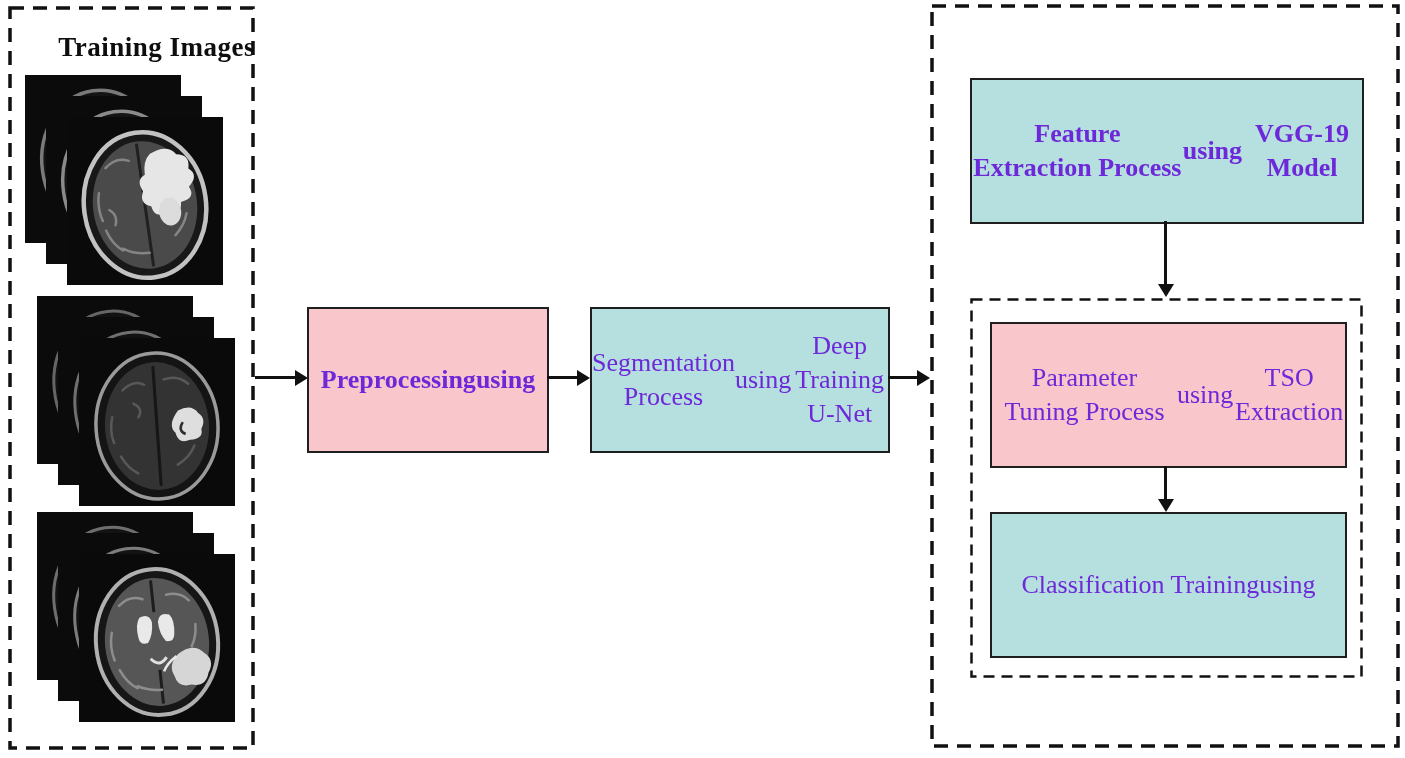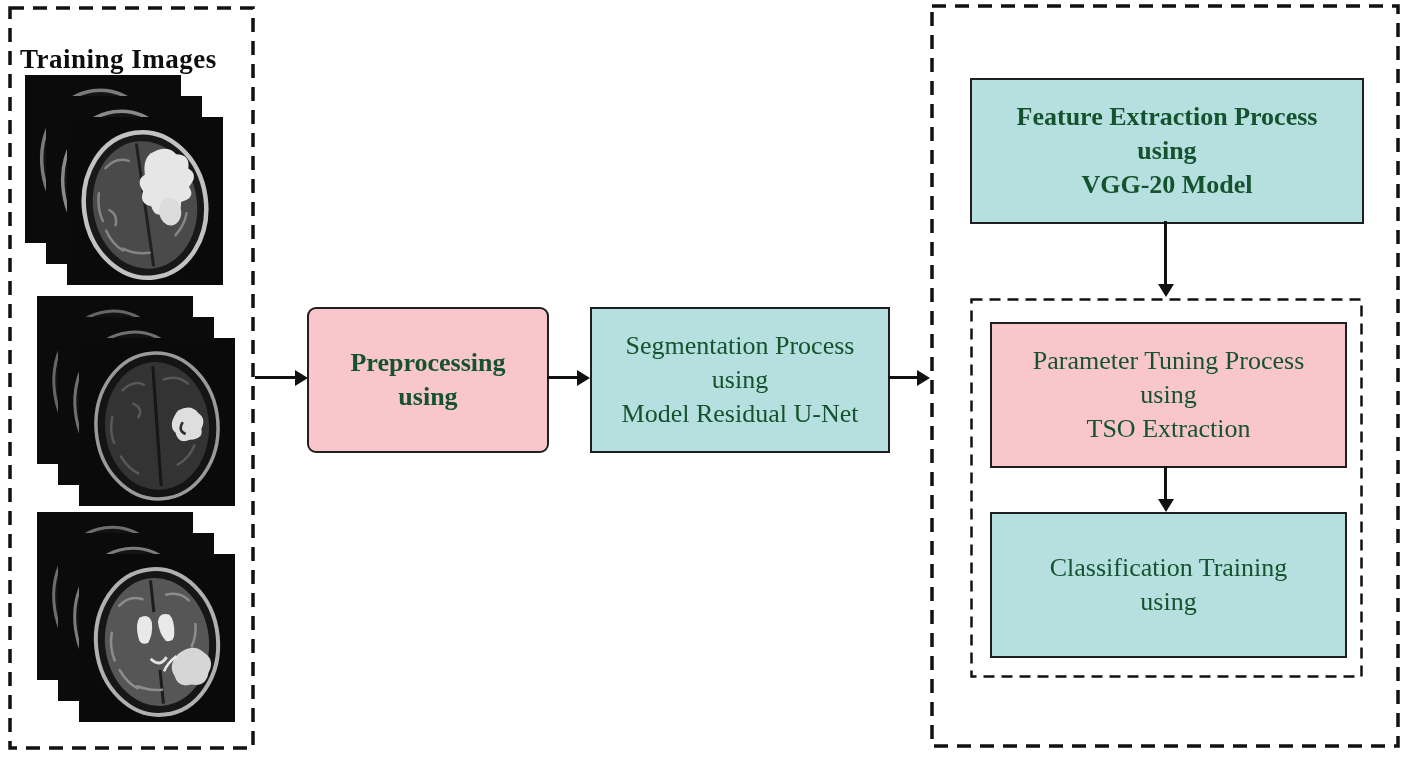--- a/index.html
+++ b/index.html
@@ -8,29 +8,29 @@
     width:1405px;height:758px;
     background:#ffffff;
     font-family:"Liberation Serif","DejaVu Serif",serif;
     color:#141414;
     overflow:hidden;
   }
   .abs{position:absolute;}
   .dash-rect{position:absolute;left:0;top:0;pointer-events:none;}
   .panel-title{
     position:absolute;left:0;top:26px;width:100%;
-    text-align:left;font-size:27px;font-weight:700;color:#0e0e0e;
-    margin:12px;letter-spacing:0.5px;
+    text-align:right;font-size:27px;font-weight:700;color:#0e0e0e;
+    margin:0;letter-spacing:0.5px;
   }
   .flow-box{
     position:absolute;
     border:2.5px solid #1f1f1f;
-    display:flex;flex-direction:column;align-items:center;justify-content:center;
+    display:flex;flex-direction:row;align-items:center;justify-content:center;
     text-align:center;
-    font-size:26px;line-height:34px;color:#14532d;
+    font-size:26px;line-height:34px;color:#6d28d9;
   }
   .flow-box.pink{background:#f9c7cb;}
   .flow-box.teal{background:#b6dfdf;}
   .flow-box.bold{font-weight:700;}
   .arrow-h{
     position:absolute;height:3px;background:#111111;
   }
   .arrow-h::after{
     content:"";position:absolute;right:-13px;top:50%;
     transform:translateY(-50%);
@@ -150,45 +150,45 @@
         <path d="M93,62 q-10,-4 -12,6 q0,12 6,20 q8,2 9,-6 q2,-14 -3,-20 z" fill="#e9e9e9"></path>
         <path d="M70,104 q8,10 16,0" stroke="#e0e0e0" stroke-width="3" fill="none"></path>
         <path d="M98,102 q16,-10 26,2 q10,8 2,20 q-4,14 -18,10 q-14,2 -16,-10 q-6,-12 6,-22 z" fill="#d6d6d6"></path>
         <path d="M96,104 q-10,6 -14,14" stroke="#e8e8e8" stroke-width="2.5" fill="none"></path>
       </g>
     </svg>
   </div>
 
   <div class="arrow-h" style="left:255px;top:376px;width:40px;"></div>
 
-  <div class="flow-box pink bold" style="left:307px;top:307px;width:238px;height:142px;border-radius:9px;">
+  <div class="flow-box pink bold" style="left:307px;top:307px;width:238px;height:142px;">
     <span>Preprocessing</span>
     <span>using</span>
   </div>
 
   <div class="arrow-h" style="left:547px;top:376px;width:30px;"></div>
 
   <div class="flow-box teal" style="left:590px;top:307px;width:296px;height:142px;align-items:center;">
     <span>Segmentation Process</span>
     <span>using</span>
-    <span>Model Residual U-Net</span>
+    <span>Deep Training U-Net</span>
   </div>
 
   <div class="arrow-h" style="left:888px;top:376px;width:29px;"></div>
 
   <div class="abs" style="left:930px;top:4px;width:470px;height:744px;">
     <svg class="dash-rect" width="470" height="744">
       <rect x="2" y="2" width="466" height="740" fill="none" stroke="#111111" stroke-width="3.5" stroke-dasharray="14 9"></rect>
     </svg>
   </div>
 
   <div class="flow-box teal bold" style="left:970px;top:78px;width:390px;height:142px;">
     <span>Feature Extraction Process</span>
     <span>using</span>
-    <span>VGG-20 Model</span>
+    <span>VGG-19 Model</span>
   </div>
 
   <div class="arrow-v" style="left:1164px;top:221px;height:63px;"></div>
 
   <div class="abs" style="left:970px;top:298px;width:393px;height:380px;">
     <svg class="dash-rect" width="393" height="380">
       <rect x="1.5" y="1.5" width="390" height="377" fill="none" stroke="#111111" stroke-width="2.5" stroke-dasharray="11 7"></rect>
     </svg>
   </div>
 

